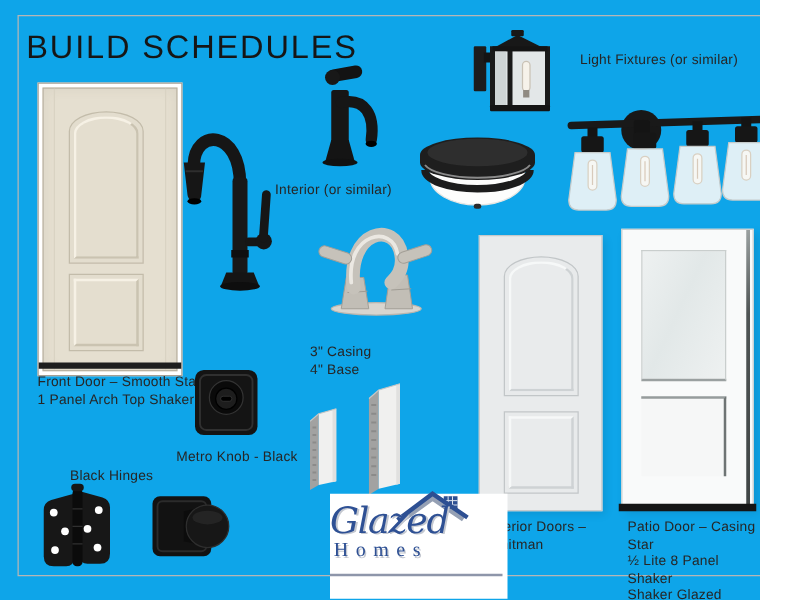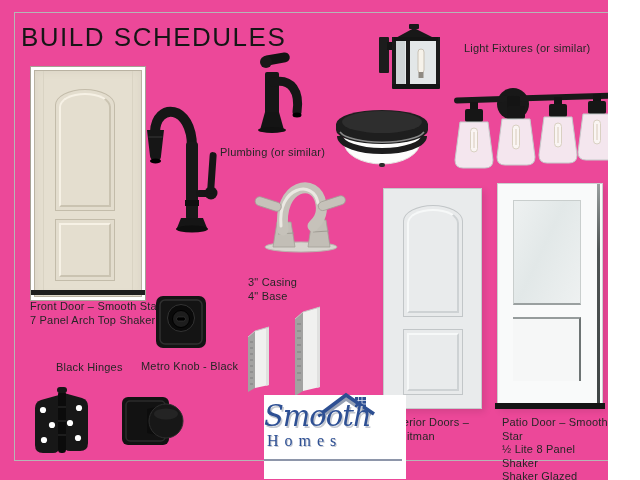--- a/index.html
+++ b/index.html
@@ -1,17 +1,17 @@
 <!DOCTYPE html>
 <html><head>
 <meta charset="utf-8">
 <style>
   html,body { margin:0; padding:0; background:#fff; }
   #stage {
-    position:relative; width:608px; height:480px; background:#ec4899;
+    position:relative; width:608px; height:480px; background:#0ea5e9;
     font-family:"Liberation Sans", sans-serif; overflow:hidden;
   }
   .page-border { position:absolute; left:14px; top:12px; width:611px; height:447px;
     border:1px solid #b6b6b6; }
   .title { position:absolute; left:21px; top:22px; margin:0; font-size:26px;
     font-weight:400; letter-spacing:1.5px; color:#161616; }
   .label { position:absolute; font-size:11px; line-height:13.5px; color:#262626;
     letter-spacing:0.2px; }
   .abs { position:absolute; }
 
@@ -73,21 +73,21 @@
         <div class="inner"></div>
       </div>
       <div class="fd-panel" style="left:20px; top:148px; width:58px; height:60px;">
         <div class="inner"></div>
       </div>
       <div class="fd-sill"></div>
     </div>
   </div>
   <div class="label" style="left:30px; top:300px;">
     <div>Front Door – Smooth Star</div>
-    <div>7 Panel Arch Top Shaker</div>
+    <div>1 Panel Arch Top Shaker</div>
   </div>
 
   <div class="abs" style="left:143px; top:92px; width:88px; height:142px;">
     <svg width="88" height="142" viewBox="0 0 88 142">
       <path d="M49,55 C49,12 13,10 12,40" fill="none" stroke="#161616" stroke-width="10" stroke-linecap="round"></path>
       <path d="M4,38 L21,38 L18,64 C18,71 8,71 7,64 Z" fill="#161616"></path>
       <line x1="5.5" y1="45" x2="19.5" y2="45" stroke="#2e2e2e" stroke-width="1.5"></line>
       <ellipse cx="12.5" cy="69" rx="5.5" ry="2.5" fill="#000"></ellipse>
       <rect x="43" y="50" width="12" height="78" rx="3" fill="#181818"></rect>
       <rect x="42" y="108" width="14" height="6" fill="#0f0f0f"></rect>
@@ -106,21 +106,21 @@
         <rect x="22" y="9" width="28" height="10" rx="5" fill="#131313"></rect>
       </g>
       <circle cx="26" cy="16" r="6" fill="#181818"></circle>
       <path d="M33,36 C52,32 60,46 57,66" fill="none" stroke="#161616" stroke-width="9" stroke-linecap="round"></path>
       <ellipse cx="57" cy="69" rx="4.5" ry="2.5" fill="#000"></ellipse>
       <path d="M20,84 L25,66 h14 l5,18 Z" fill="#141414"></path>
       <ellipse cx="32" cy="84" rx="14" ry="3" fill="#111"></ellipse>
     </svg>
   </div>
 
-  <div class="label" style="left:220px; top:146px;">Plumbing (or similar)</div>
+  <div class="label" style="left:220px; top:146px;">Interior (or similar)</div>
 
   <div class="abs" style="left:253px; top:170px; width:97px; height:84px;">
     <svg width="97" height="84" viewBox="0 0 97 84">
       <ellipse cx="48" cy="77" rx="36" ry="5" fill="#d8d5cf" stroke="#b9b5ae" stroke-width="1"></ellipse>
       <path d="M20,77 L24,52 L38,52 L42,77 Z" fill="#c2beb6" stroke="#a39f97" stroke-width="0.8"></path>
       <path d="M55,77 L59,50 L73,50 L77,77 Z" fill="#c2beb6" stroke="#a39f97" stroke-width="0.8"></path>
       <line x1="25" y1="64" x2="41" y2="63" stroke="#a09c94" stroke-width="1"></line>
       <line x1="60" y1="62" x2="76" y2="61" stroke="#a09c94" stroke-width="1"></line>
       <path d="M30,60 C24,14 64,6 68,34 C70,46 64,52 60,56" fill="none" stroke="#c6c2ba" stroke-width="11" stroke-linecap="round"></path>
       <path d="M28,56 C24,16 61,9 65,33" fill="none" stroke="#ebe8e2" stroke-width="3" stroke-linecap="round"></path>
@@ -231,21 +231,21 @@
   <div class="abs" style="left:295px; top:304px; width:26px; height:93px;">
     <svg width="26" height="93" viewBox="0 0 26 93">
       <path d="M0,15 L8,8 L8,87 L0,92 Z" fill="#a2a2a1"></path>
       <path d="M2,20 h4 M2,27 h4 M2,34 h4 M2,41 h4 M2,48 h4 M2,55 h4 M2,62 h4 M2,69 h4 M2,76 h4" stroke="#8b8b8a" stroke-width="1.5"></path>
       <path d="M8,8 L25,3 L25,83 L8,87 Z" fill="#f0f0ef"></path>
       <path d="M22,3.8 L25,3 L25,83 L22,83.8 Z" fill="#e0e0df"></path>
       <path d="M0,15 L8,8 L25,3" stroke="#c6c6c5" stroke-width="1" fill="none"></path>
     </svg>
   </div>
 
-  <div class="label" style="left:36px; top:361px;padding-left:20px;">Black Hinges</div>
+  <div class="label" style="left:36px; top:375px;padding-left:20px;">Black Hinges</div>
   <div class="abs" style="left:32px; top:381px; width:59px; height:74px;">
     <svg width="59" height="74" viewBox="0 0 59 74">
       <path d="M3,27 Q3,21 9,19 L27,14 L27,66 Q27,72 21,72 L11,72 Q3,72 3,64 Z" fill="#171717"></path>
       <path d="M32,12 L50,17 Q56,19 56,25 L56,62 Q56,70 48,70 L38,70 Q32,70 32,64 Z" fill="#171717"></path>
       <rect x="26" y="10" width="8" height="62" rx="3.5" fill="#0b0b0b"></rect>
       <rect x="25" y="6" width="10" height="6" rx="3" fill="#161616"></rect>
       <g stroke="#303030" stroke-width="1">
         <line x1="26" y1="26" x2="34" y2="26"></line>
         <line x1="26" y1="40" x2="34" y2="40"></line>
         <line x1="26" y1="54" x2="34" y2="54"></line>
@@ -285,30 +285,30 @@
     <div>Whitman</div>
   </div>
 
   <div class="patio-door" style="left:497px; top:183px; width:104px; height:223px;">
     <div class="patio-glass"></div>
     <div class="patio-panel"></div>
     <div class="patio-edge"></div>
     <div class="patio-sill"></div>
   </div>
   <div class="label" style="left:502px; top:416px;">
-    <div>Patio Door – Smooth Star</div>
+    <div>Patio Door – Casing Star</div>
     <div>½ Lite 8 Panel Shaker</div>
     <div>Shaker Glazed</div>
   </div>
 
   <div class="logo">
     <svg class="abs" style="left:52px; top:-3px;" width="60" height="26" viewBox="0 0 60 26">
       <path d="M5,24 L30,6 L55,23" stroke="#95a0b4" stroke-width="5" fill="none"></path>
       <rect x="39" y="5" width="11" height="10" fill="#2d4f92"></rect>
       <path d="M39,8.5 h11 M39,12 h11 M42.5,5 v10 M46,5 v10" stroke="#dfe4ee" stroke-width="0.8"></path>
       <path d="M2,24 L30,3 L58,22" stroke="#2d4f92" stroke-width="3.5" fill="none"></path>
     </svg>
-    <div class="logo-script">Smooth</div>
+    <div class="logo-script">Glazed</div>
     <div class="logo-serif">Homes</div>
     <div class="logo-rule"></div>
   </div>
 
 </div>
 
 </body></html>

